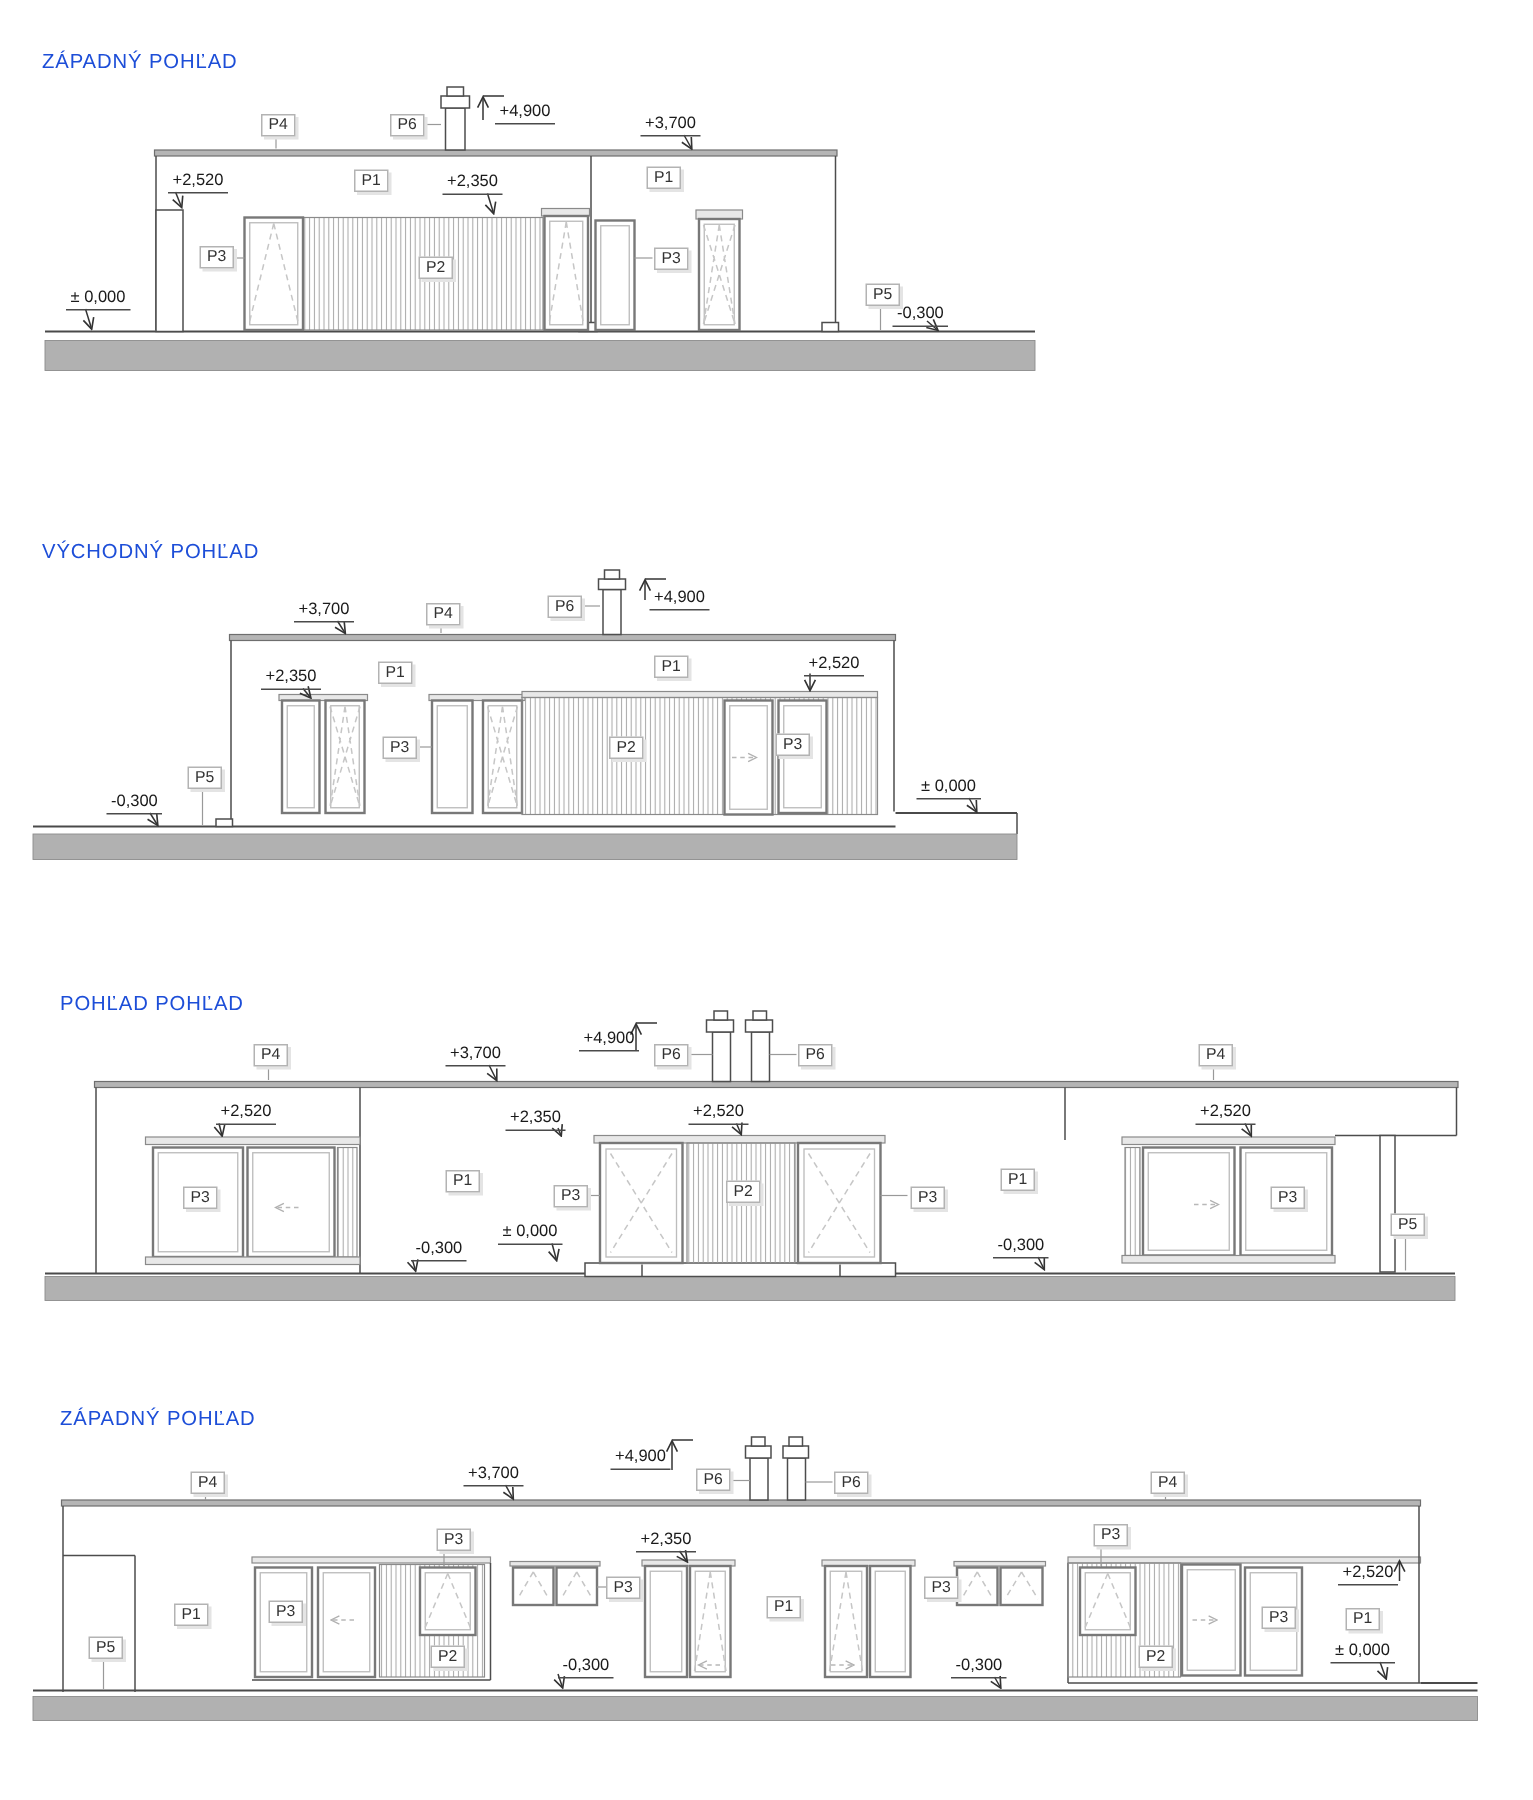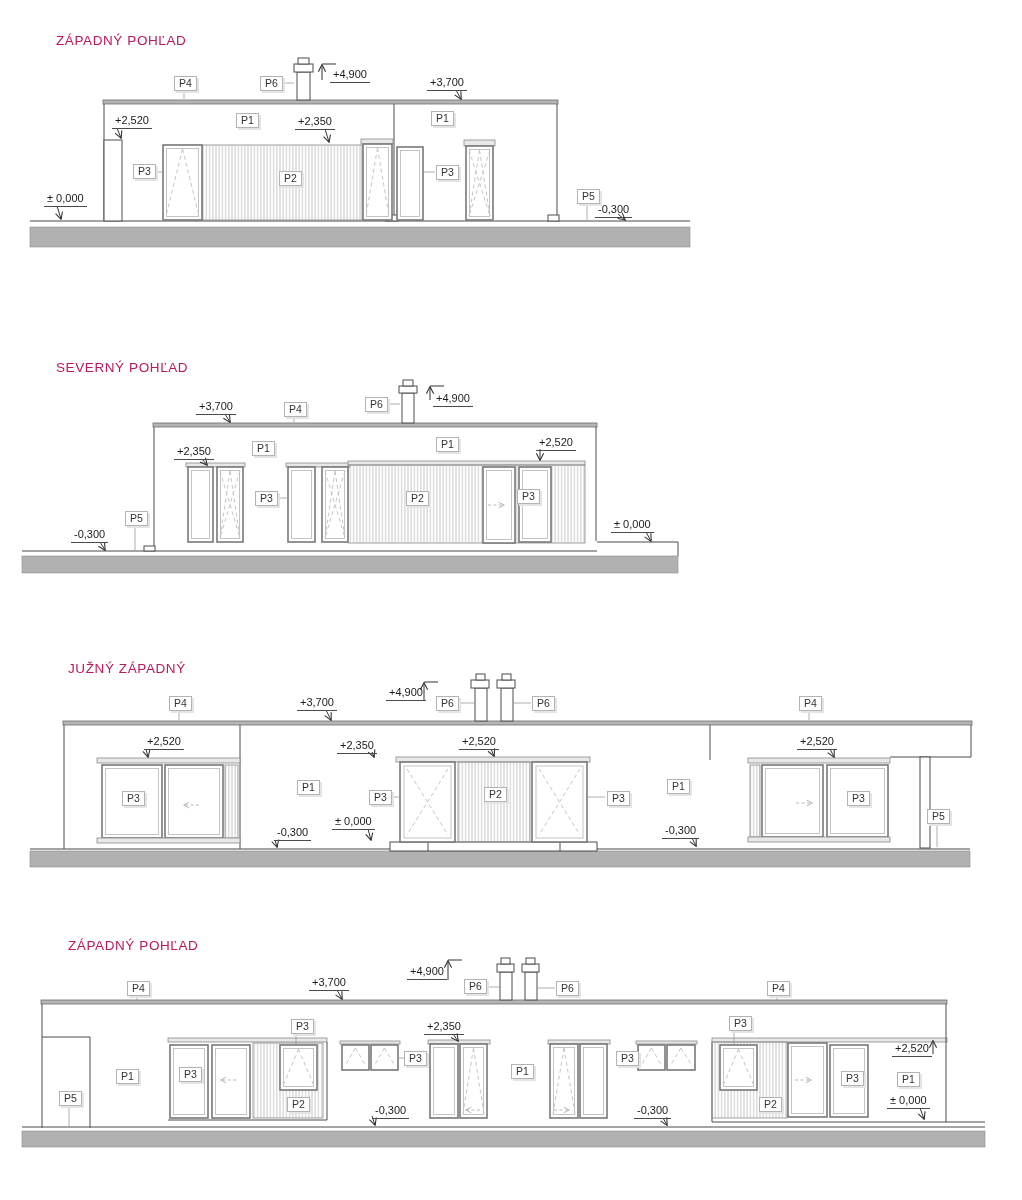--- a/index.html
+++ b/index.html
@@ -5,21 +5,21 @@
   :root{
     --line:#4d4d4d; --frame:#787878; --frame-inner:#bdbdbd; --hatch:#a8a8a8;
     --dash:#c6c6c6; --ground:#b1b1b1; --roof:#b5b5b5; --leader:#999999;
     --arrow:#333333; --label-border:#b3b3b3; --label-text:#333333; --text:#1a1a1a;
   }
   html,body{margin:0;padding:0;background:#fff;}
   .canvas{position:relative;width:1022px;height:1200px;background:#fff;overflow:hidden;
           font-family:"Liberation Sans", sans-serif;}
   .canvas svg{position:absolute;left:0;top:0;}
   #ann{position:absolute;left:0;top:0;width:100%;height:100%;}
-  .ev-title{position:absolute;font-size:13.5px;font-weight:500;letter-spacing:.6px;color:#be185d;white-space:nowrap;margin-left:28px;}
+  .ev-title{position:absolute;font-size:13.5px;font-weight:500;letter-spacing:.6px;color:#1d4ed8;white-space:nowrap;}
   .title-west{left:28px;top:33px}.title-east{left:28px;top:360px}
   .title-south{left:40px;top:661px}.title-north{left:40px;top:938px}
   .plabel{position:absolute;font-size:10.5px;line-height:13px;color:var(--label-text);
           background:#fff;border:1px solid var(--label-border);padding:0 4px;
           box-shadow:2px 2px 0 #e4e4e4;white-space:nowrap;}
   .dim{position:absolute;font-size:11px;line-height:12px;color:var(--text);
        border-bottom:1px solid #4a4a4a;padding:0 3px 2px 3px;white-space:nowrap;}
   
   .ol{stroke:var(--line);stroke-width:1;fill:none;}
   .olw{stroke:var(--line);stroke-width:1;fill:#fff;}
@@ -280,22 +280,22 @@
     <line class="dima" x1="453" y1="1034" x2="458" y2="1041"></line>
     <line class="dima" x1="933" y1="1054" x2="933" y2="1041"></line>
     <line class="dima" x1="920" y1="1108" x2="924" y2="1119"></line>
     <line class="dima" x1="372" y1="1116" x2="375" y2="1125"></line>
     <line class="dima" x1="663" y1="1118" x2="667" y2="1125"></line>
   </g>
 </svg>
 
 <div id="ann">
   <div class="ev-title title-west">ZÁPADNÝ POHĽAD</div>
-  <div class="ev-title title-east">SEVERNÝ POHĽAD</div>
-  <div class="ev-title title-south">JUŽNÝ ZÁPADNÝ</div>
+  <div class="ev-title title-east">VÝCHODNÝ POHĽAD</div>
+  <div class="ev-title title-south">POHĽAD POHĽAD</div>
   <div class="ev-title title-north">ZÁPADNÝ POHĽAD</div>
 <div class="plabel" style="left: 174px; top: 76px;">P4</div>
       <div class="plabel" style="left: 260px; top: 76px;">P6</div>
       <div class="plabel" style="left: 236px; top: 113px;">P1</div>
       <div class="plabel" style="left: 431px; top: 111px;">P1</div>
       <div class="plabel" style="left: 133px; top: 164px;">P3</div>
       <div class="plabel" style="left: 279px; top: 171px;">P2</div>
       <div class="plabel" style="left: 436px; top: 165px;">P3</div>
       <div class="plabel" style="left: 577px; top: 189px;">P5</div>
       <div class="dim" style="left: 330px; top: 68px;">+4,900</div>

